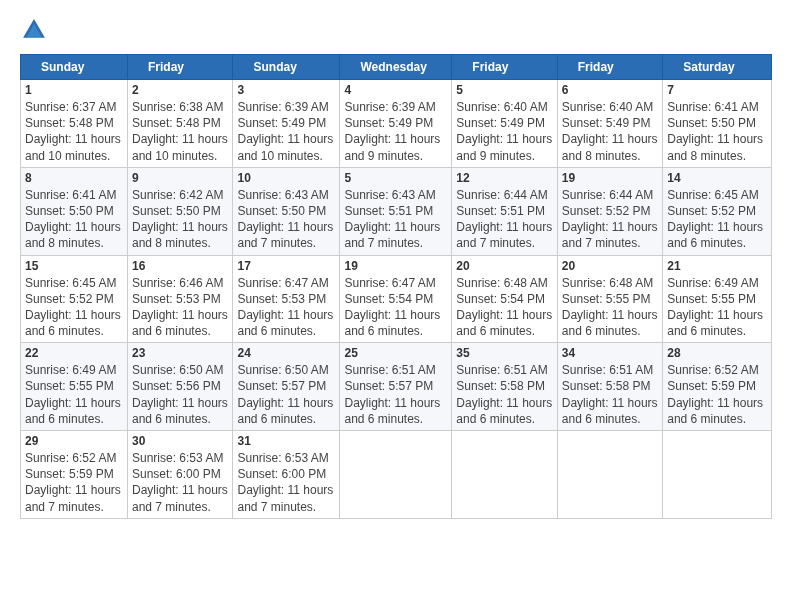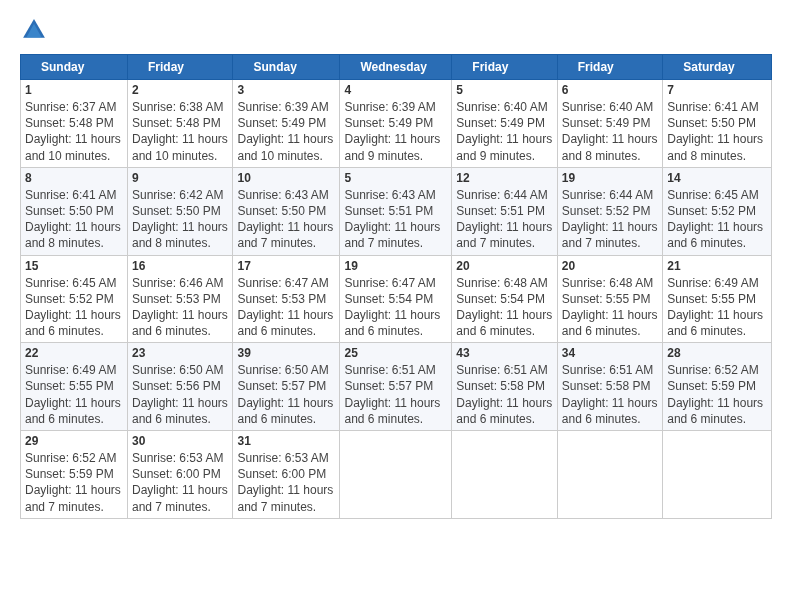--- a/index.html
+++ b/index.html
@@ -158,23 +158,23 @@
           <td><span class="day-num">16</span><span class="day-detail">Sunrise: 6:46 AM<br>Sunset: 5:53 PM<br>Daylight: 11 hours and 6 minutes.</span></td>
           <td><span class="day-num">17</span><span class="day-detail">Sunrise: 6:47 AM<br>Sunset: 5:53 PM<br>Daylight: 11 hours and 6 minutes.</span></td>
           <td><span class="day-num">19</span><span class="day-detail">Sunrise: 6:47 AM<br>Sunset: 5:54 PM<br>Daylight: 11 hours and 6 minutes.</span></td>
           <td><span class="day-num">20</span><span class="day-detail">Sunrise: 6:48 AM<br>Sunset: 5:54 PM<br>Daylight: 11 hours and 6 minutes.</span></td>
           <td><span class="day-num">20</span><span class="day-detail">Sunrise: 6:48 AM<br>Sunset: 5:55 PM<br>Daylight: 11 hours and 6 minutes.</span></td>
           <td><span class="day-num">21</span><span class="day-detail">Sunrise: 6:49 AM<br>Sunset: 5:55 PM<br>Daylight: 11 hours and 6 minutes.</span></td>
         </tr>
         <tr>
           <td><span class="day-num">22</span><span class="day-detail">Sunrise: 6:49 AM<br>Sunset: 5:55 PM<br>Daylight: 11 hours and 6 minutes.</span></td>
           <td><span class="day-num">23</span><span class="day-detail">Sunrise: 6:50 AM<br>Sunset: 5:56 PM<br>Daylight: 11 hours and 6 minutes.</span></td>
-          <td><span class="day-num">39</span><span class="day-detail">Sunrise: 6:50 AM<br>Sunset: 5:57 PM<br>Daylight: 11 hours and 6 minutes.</span></td>
+          <td><span class="day-num">24</span><span class="day-detail">Sunrise: 6:50 AM<br>Sunset: 5:57 PM<br>Daylight: 11 hours and 6 minutes.</span></td>
           <td><span class="day-num">25</span><span class="day-detail">Sunrise: 6:51 AM<br>Sunset: 5:57 PM<br>Daylight: 11 hours and 6 minutes.</span></td>
-          <td><span class="day-num">43</span><span class="day-detail">Sunrise: 6:51 AM<br>Sunset: 5:58 PM<br>Daylight: 11 hours and 6 minutes.</span></td>
+          <td><span class="day-num">35</span><span class="day-detail">Sunrise: 6:51 AM<br>Sunset: 5:58 PM<br>Daylight: 11 hours and 6 minutes.</span></td>
           <td><span class="day-num">34</span><span class="day-detail">Sunrise: 6:51 AM<br>Sunset: 5:58 PM<br>Daylight: 11 hours and 6 minutes.</span></td>
           <td><span class="day-num">28</span><span class="day-detail">Sunrise: 6:52 AM<br>Sunset: 5:59 PM<br>Daylight: 11 hours and 6 minutes.</span></td>
         </tr>
         <tr>
           <td><span class="day-num">29</span><span class="day-detail">Sunrise: 6:52 AM<br>Sunset: 5:59 PM<br>Daylight: 11 hours and 7 minutes.</span></td>
           <td><span class="day-num">30</span><span class="day-detail">Sunrise: 6:53 AM<br>Sunset: 6:00 PM<br>Daylight: 11 hours and 7 minutes.</span></td>
           <td><span class="day-num">31</span><span class="day-detail">Sunrise: 6:53 AM<br>Sunset: 6:00 PM<br>Daylight: 11 hours and 7 minutes.</span></td>
           <td class="empty-cell"></td>
           <td class="empty-cell"></td>
           <td class="empty-cell"></td>

